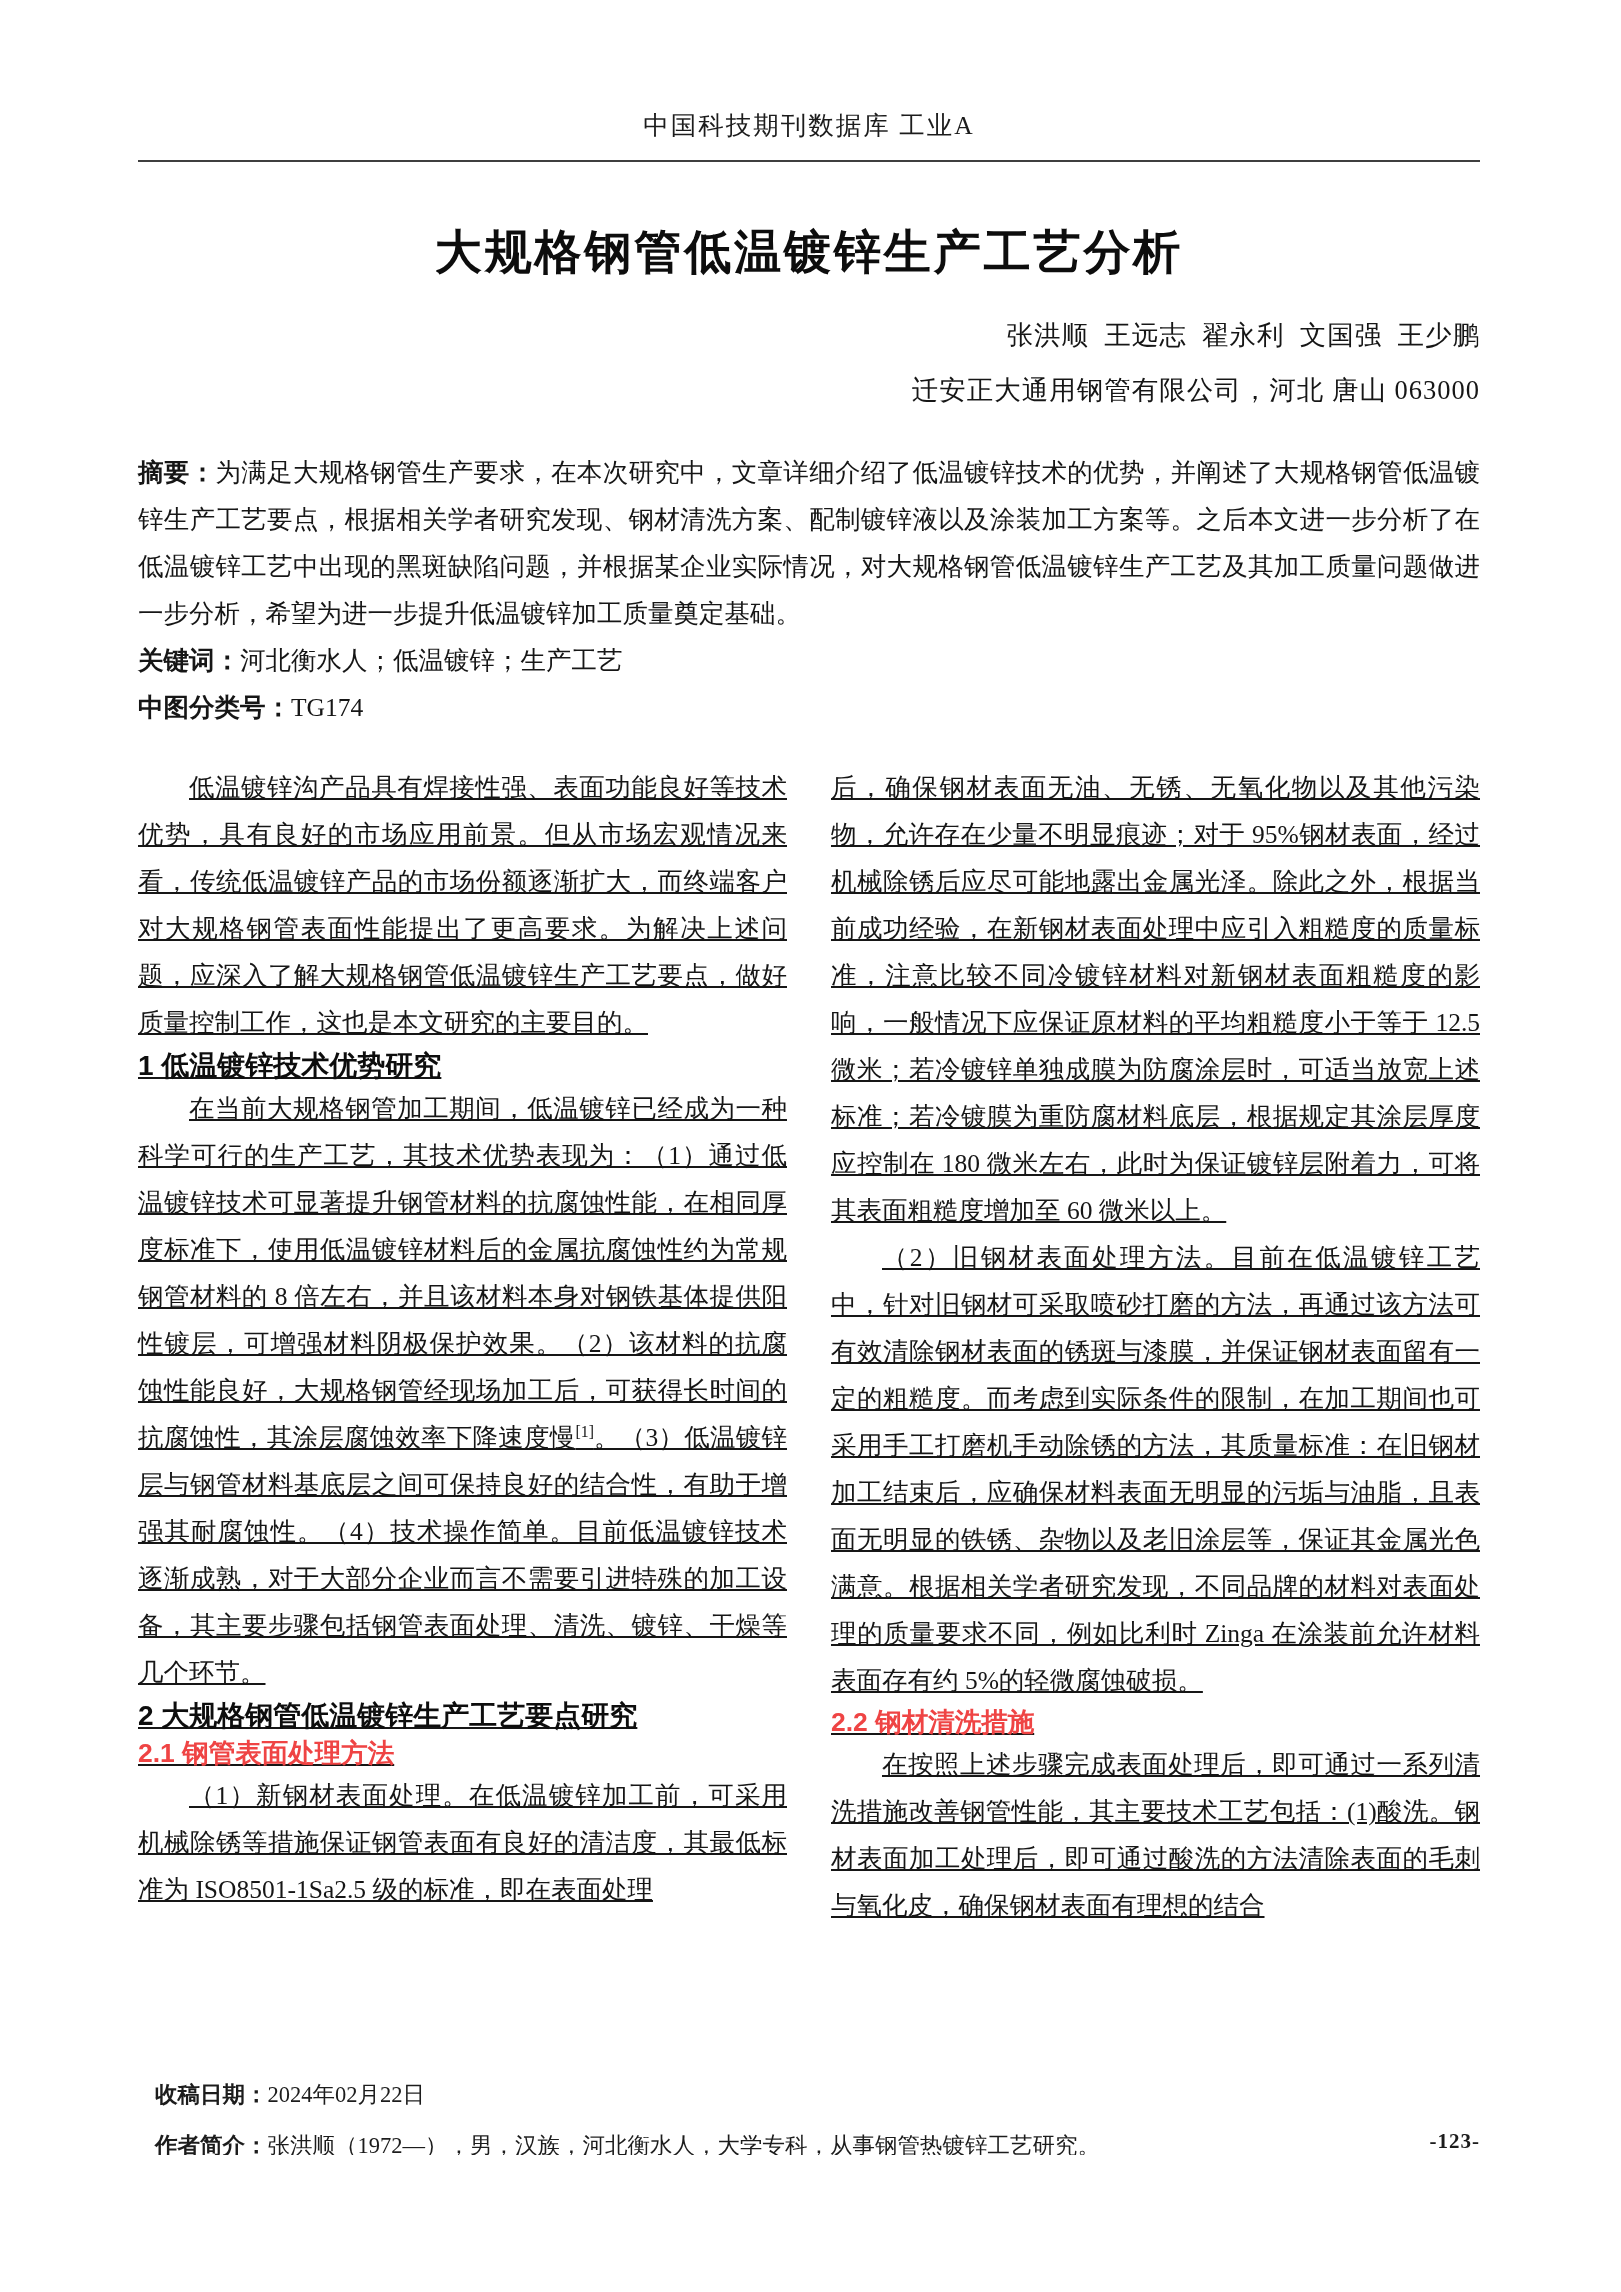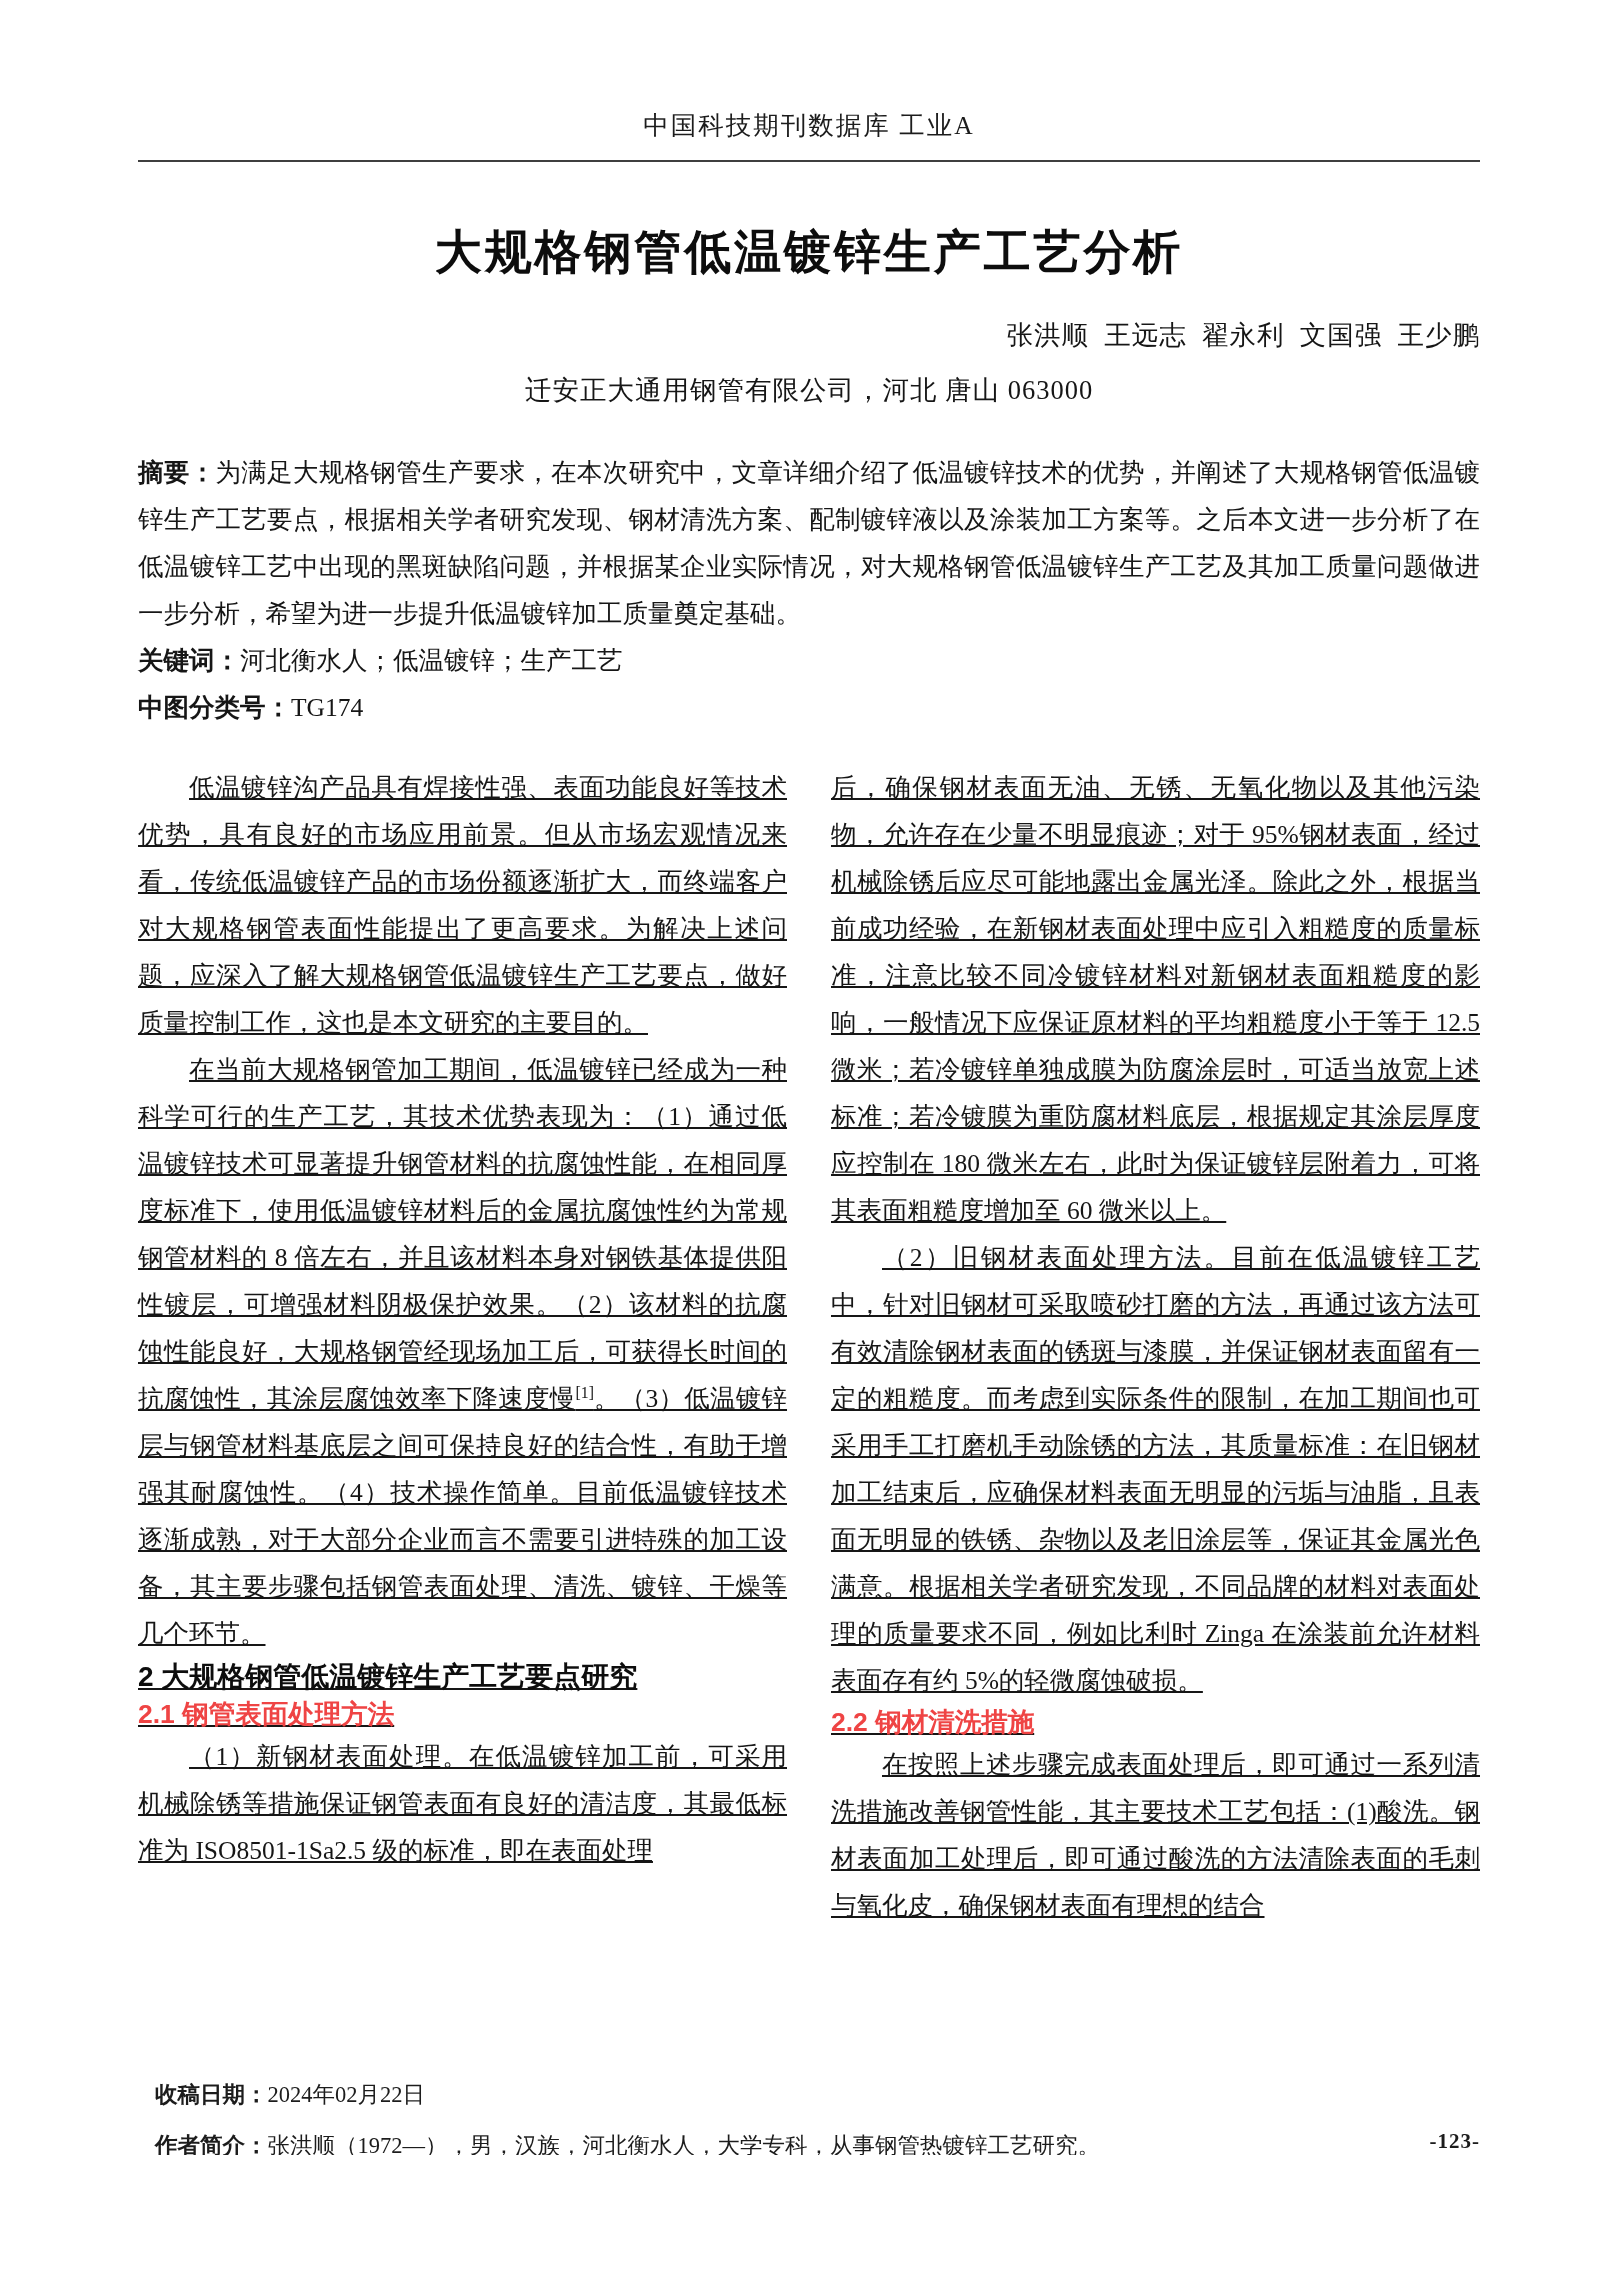--- a/index.html
+++ b/index.html
@@ -39,21 +39,21 @@
   }
   .authors {
     margin-top: 33px;
     text-align: right;
     font-size: 26.5px;
     white-space: pre-wrap;
     letter-spacing: 1px;
   }
   .affiliation {
     margin-top: 19.6px;
-    text-align: center;
+    text-align: right;
     font-size: 26.5px;
     letter-spacing: 1px;
   }
   .meta {
     margin-top: 41px;
     font-size: 25.5px;
     line-height: 47px;
     text-align: justify;
   }
   .meta p { margin: 0; }
@@ -140,20 +140,21 @@
     <p><span class="meta-label">摘要：</span><span>为满足大规格钢管生产要求，在本次研究中，文章详细介绍了低温镀锌技术的优势，并阐述了大规格钢管低温镀锌生产工艺要点，根据相关学者研究发现、钢材清洗方案、配制镀锌液以及涂装加工方案等。之后本文进一步分析了在低温镀锌工艺中出现的黑斑缺陷问题，并根据某企业实际情况，对大规格钢管低温镀锌生产工艺及其加工质量问题做进一步分析，希望为进一步提升低温镀锌加工质量奠定基础。</span></p>
     <p><span class="meta-label">关键词：</span><span>河北衡水人；低温镀锌；生产工艺</span></p>
     <p><span class="meta-label">中图分类号：</span><span>TG174</span></p>
   </div>
 
   <div class="columns">
 
     <div class="col">
       <p class="para">低温镀锌沟产品具有焊接性强、表面功能良好等技术优势，具有良好的市场应用前景。但从市场宏观情况来看，传统低温镀锌产品的市场份额逐渐扩大，而终端客户对大规格钢管表面性能提出了更高要求。为解决上述问题，应深入了解大规格钢管低温镀锌生产工艺要点，做好质量控制工作，这也是本文研究的主要目的。</p>
 
+      <p class="sec-h1">1 低温镀锌技术优势研究</p>
 
       <p class="para"><span>在当前大规格钢管加工期间，低温镀锌已经成为一种科学可行的生产工艺，其技术优势表现为：（1）通过低温镀锌技术可显著提升钢管材料的抗腐蚀性能，在相同厚度标准下，使用低温镀锌材料后的金属抗腐蚀性约为常规钢管材料的 8 倍左右，并且该材料本身对钢铁基体提供阳性镀层，可增强材料阴极保护效果。（2）该材料的抗腐蚀性能良好，大规格钢管经现场加工后，可获得长时间的抗腐蚀性，其涂层腐蚀效率下降速度慢</span><sup class="footnote-ref">[1]</sup><span>。（3）低温镀锌层与钢管材料基底层之间可保持良好的结合性，有助于增强其耐腐蚀性。（4）技术操作简单。目前低温镀锌技术逐渐成熟，对于大部分企业而言不需要引进特殊的加工设备，其主要步骤包括钢管表面处理、清洗、镀锌、干燥等几个环节。</span></p>
 
       <p class="sec-h1">2 大规格钢管低温镀锌生产工艺要点研究</p>
 
       <p class="sec-h2">2.1 钢管表面处理方法</p>
 
       <p class="para">（1）新钢材表面处理。在低温镀锌加工前，可采用机械除锈等措施保证钢管表面有良好的清洁度，其最低标准为 ISO8501-1Sa2.5 级的标准，即在表面处理</p>
     </div>
 

